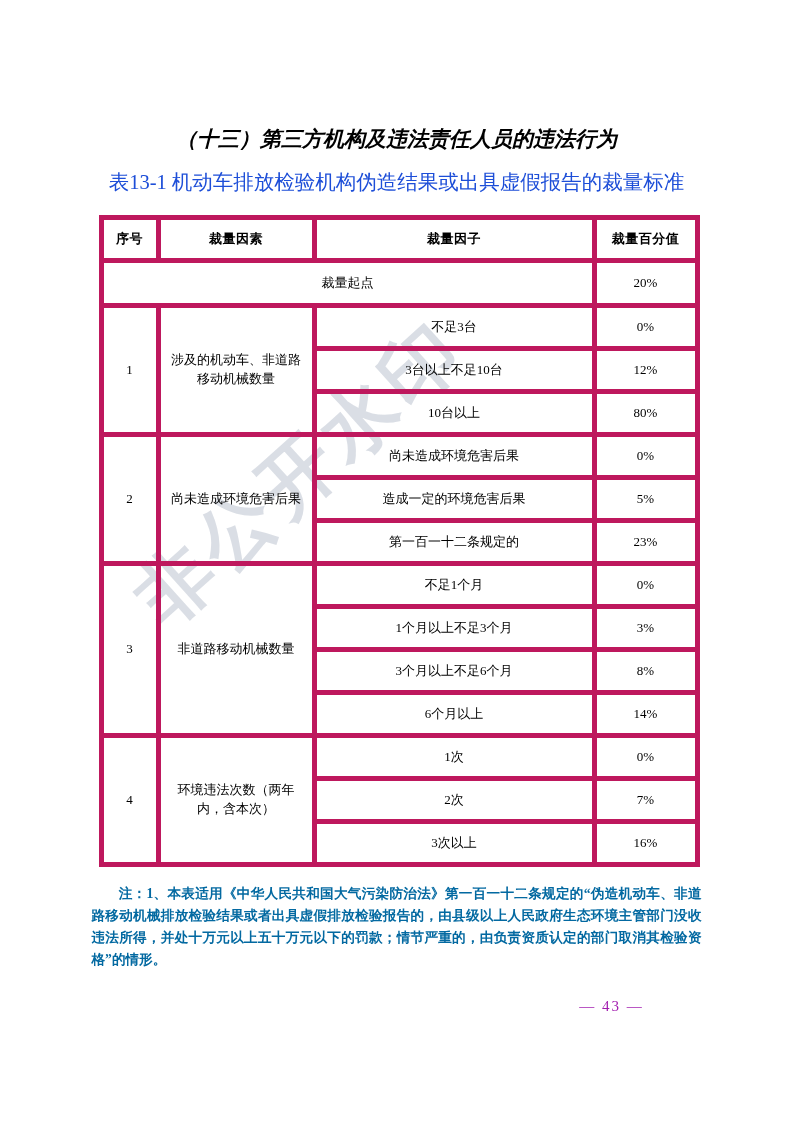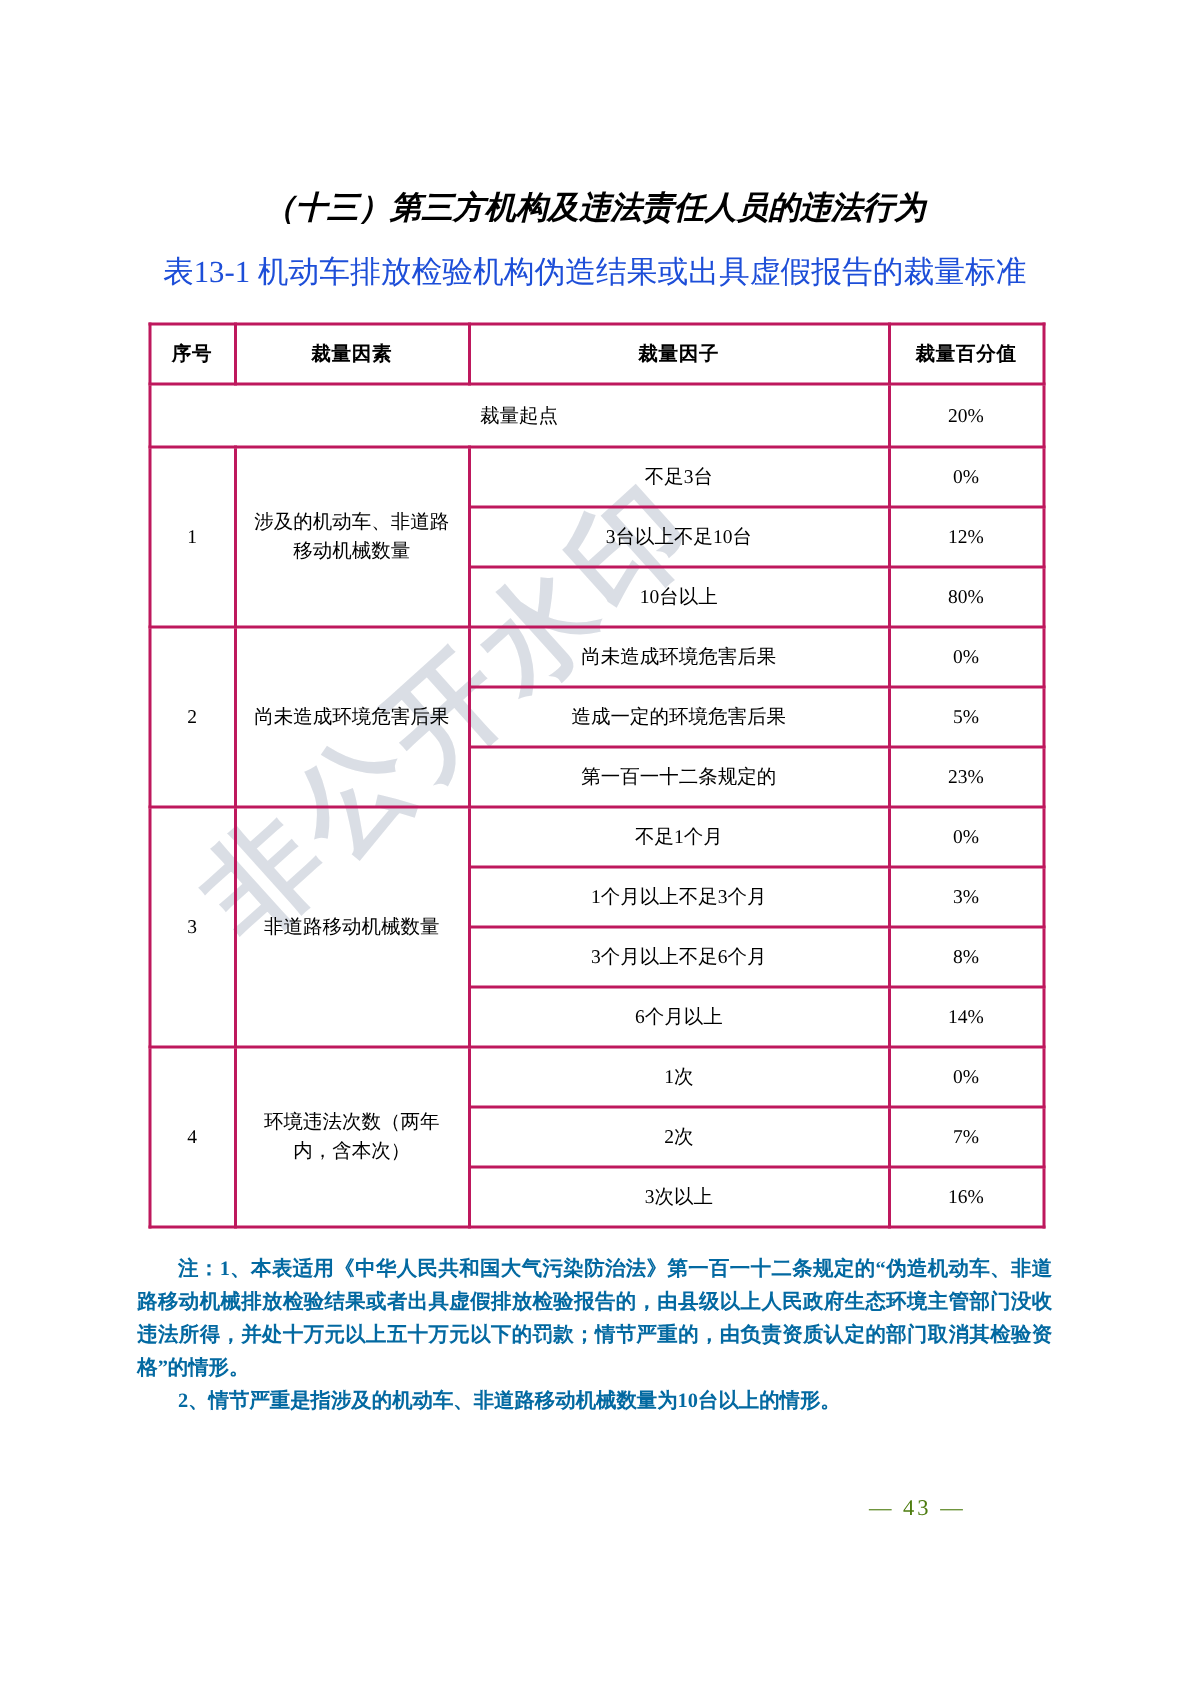--- a/index.html
+++ b/index.html
@@ -87,21 +87,21 @@
     width: 596px;
   }
   table.discretion-table {
     border-collapse: collapse;
     width: 596px;
     table-layout: fixed;
     font-family: "Liberation Serif", "DejaVu Serif", serif;
   }
   table.discretion-table td,
   table.discretion-table th {
-    border: 2px solid #be185d;
+    border: 5px solid #be185d;
     padding: 0 8px;
     font-weight: normal;
     font-size: 13px;
     color: #000;
     background: transparent;
     margin-left: 20px;
   }
   col.c-seq    { width: 57px; }
   col.c-factor { width: 156px; }
   col.c-item   { width: 280px; }
@@ -168,21 +168,21 @@
 
   
   .page-footer {
     position: absolute;
     top: 998px;
     left: 0;
     width: 793px;
     text-align: center;
     font-family: "Liberation Serif", "DejaVu Serif", serif;
     font-size: 15px;
-    color: #4d7c0f;
+    color: #a21caf;
     z-index: 10;
   }
   .page-footer .pf-inner {
     display: inline-block;
     margin-left: 430px;
     letter-spacing: 2px;
   }
 </style>
 </head>
 <body>
@@ -284,21 +284,20 @@
           <tr>
             <td class="item-cell">3次以上</td>
             <td class="pct-cell">16%</td>
           </tr>
         </tbody>
       </table>
     </div>
 
     <div class="notes">
       <p class="note-p">注：1、本表适用《中华人民共和国大气污染防治法》第一百一十二条规定的“伪造机动车、非道路移动机械排放检验结果或者出具虚假排放检验报告的，由县级以上人民政府生态环境主管部门没收违法所得，并处十万元以上五十万元以下的罚款；情节严重的，由负责资质认定的部门取消其检验资格”的情形。</p>
-      <p class="note-p">2、情节严重是指涉及的机动车、非道路移动机械数量为10台以上的情形。</p>
     </div>
 
   </div>
 
   <div class="page-footer">
     <span class="pf-inner">— 43 —</span>
   </div>
 
 </div>
 

